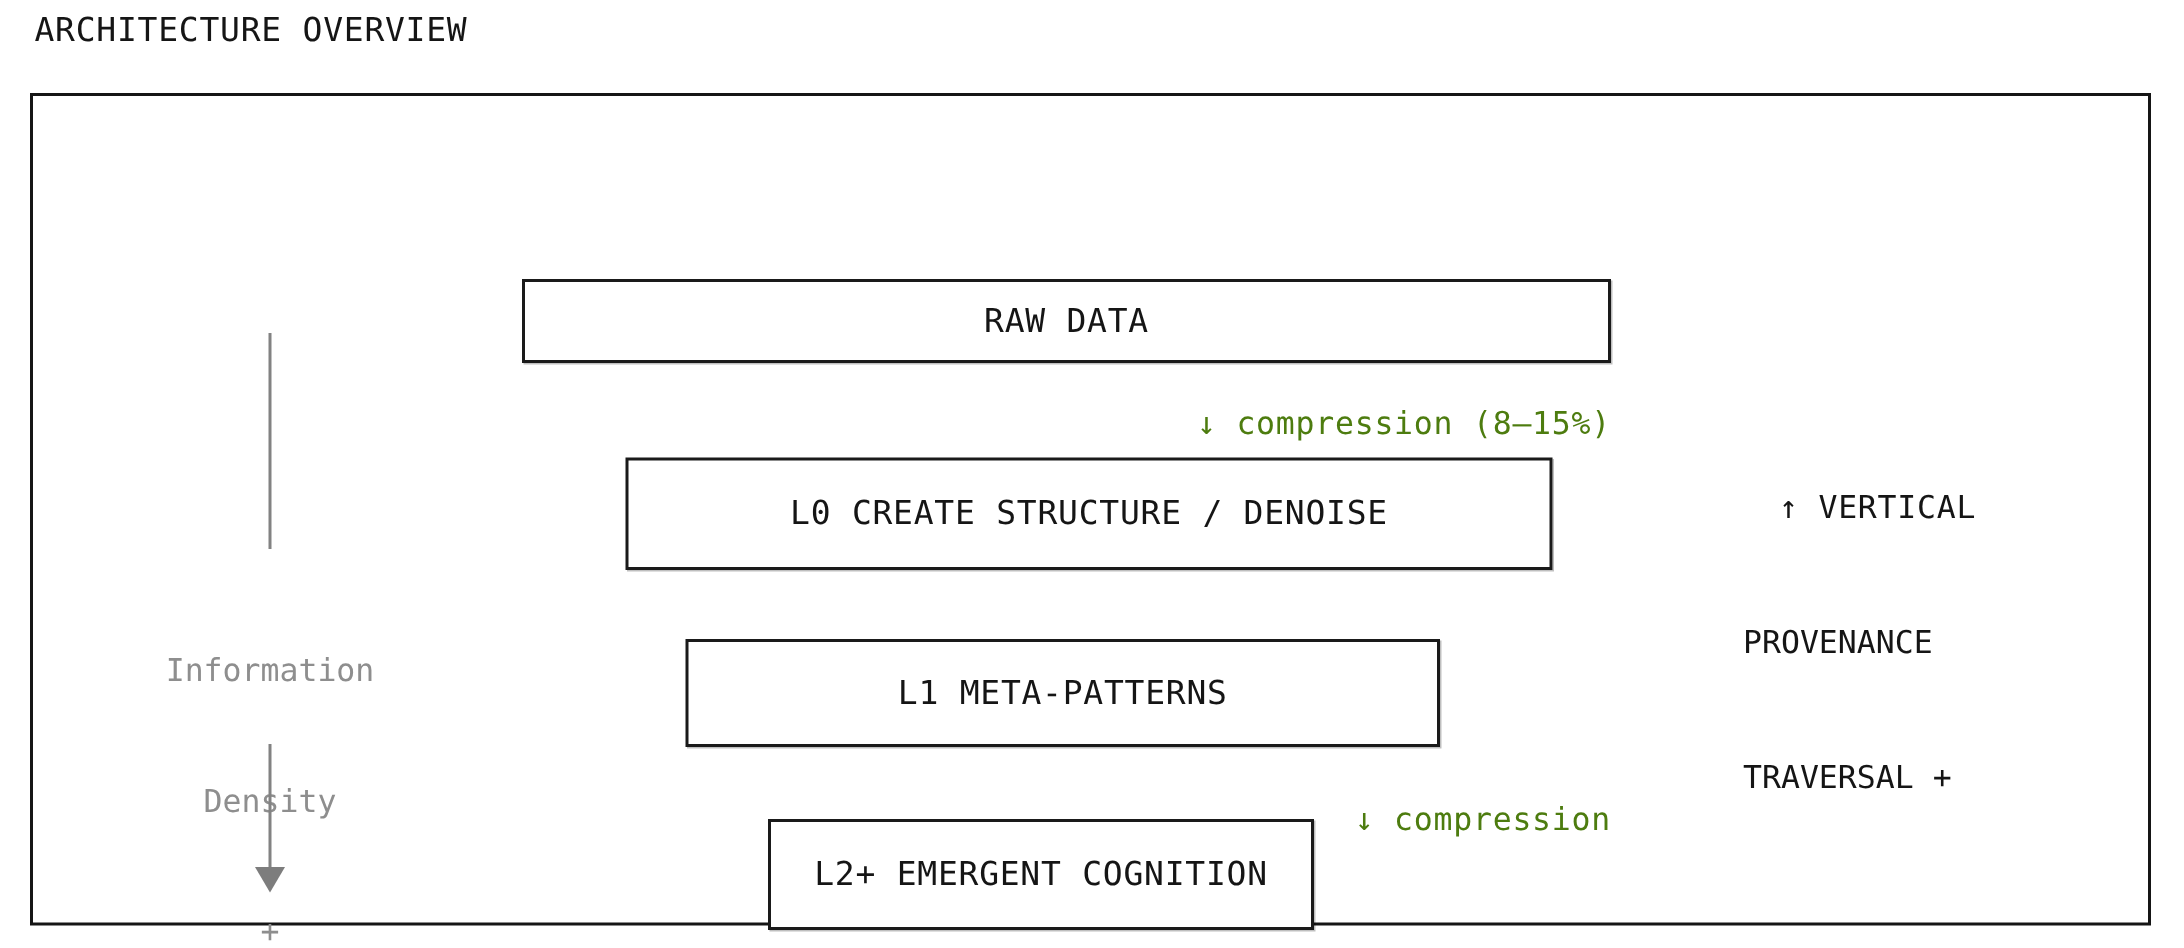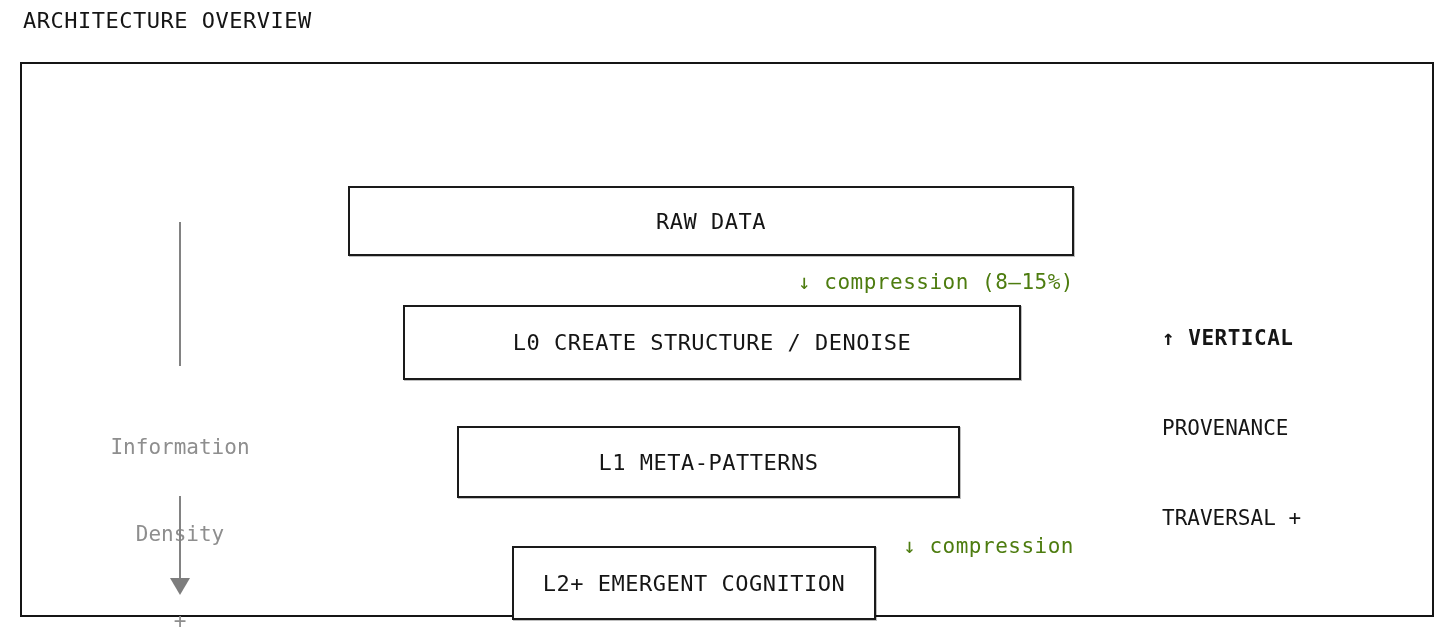--- a/index.html
+++ b/index.html
@@ -43,22 +43,22 @@
     border: 2px solid #1a1a1a;
     background: #ffffff;
     display: flex;
     align-items: center;
     justify-content: center;
     font-size: 22px;
     letter-spacing: 0.5px;
     white-space: pre;
     box-shadow: 1px 1px 0 rgba(0,0,0,0.25);
   }
-  .lvl-0 { left: 326px; top: 122px; width: 726px; height: 70px; }
-  .lvl-1 { left: 381px; top: 241px; width: 618px; height: 75px; }
+  .lvl-0 { left: 326px; top: 122px; width: 726px; height: 56px; }
+  .lvl-1 { left: 395px; top: 241px; width: 618px; height: 75px; }
   .lvl-2 { left: 435px; top: 362px; width: 503px; height: 72px; }
   .lvl-3 { left: 490px; top: 482px; width: 364px; height: 74px; }
 
   .transition-label {
     position: absolute;
     left: 326px;
     width: 726px;
     text-align: right;
     font-size: 21px;
     color: #4d7c0f;
@@ -104,22 +104,23 @@
   .legend {
     position: absolute;
     left: 1140px;
     top: 199px;
     width: 290px;
     font-size: 21px;
     line-height: 30px;
     white-space: pre;
   }
   .legend-heading {
-    font-weight: 700;
+    font-weight: 400;
     letter-spacing: 0.5px;
+    margin-left: 24px;
   }
 </style>
 </head>
 <body>
 
 <div class="canvas">
 
   <div class="page-title">ARCHITECTURE OVERVIEW</div>
 
   <div class="outer-frame">

